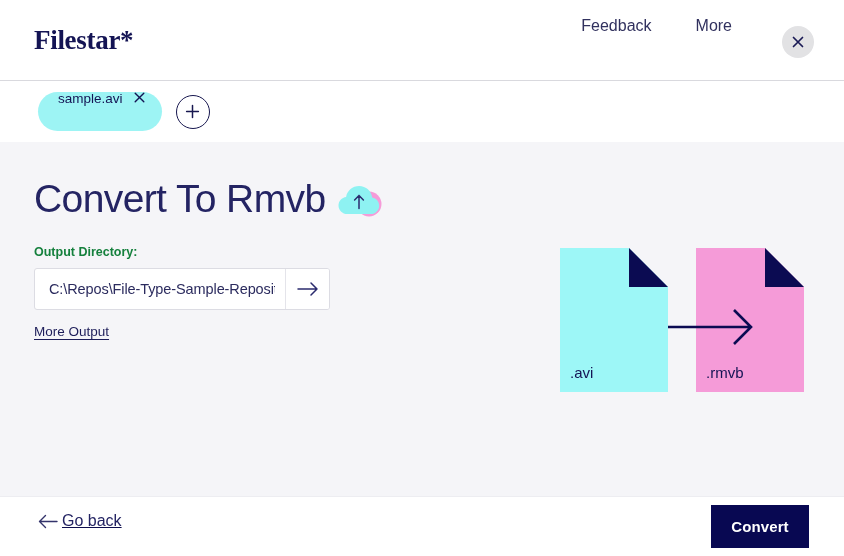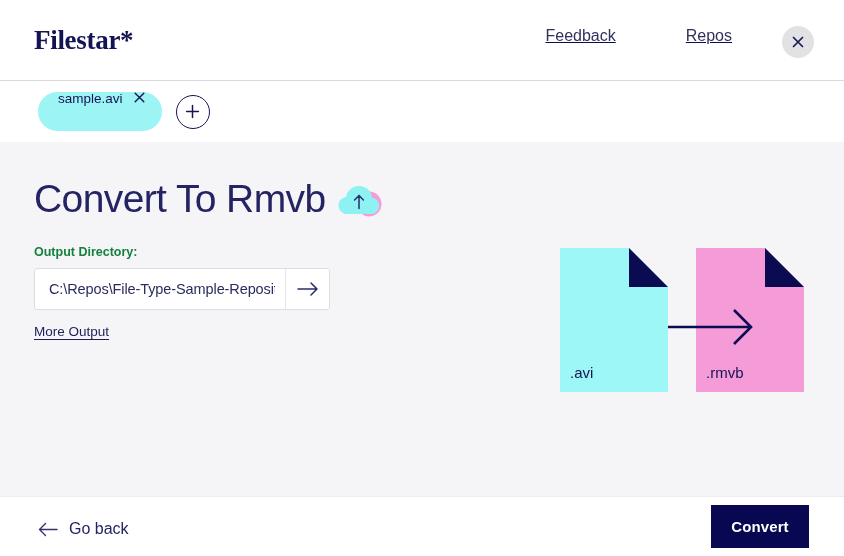--- a/index.html
+++ b/index.html
@@ -39,25 +39,24 @@
     font-size: 27px;
     font-weight: 700;
     letter-spacing: -0.3px;
     color: #141454;
     line-height: 1;
     font-family: Liberation Serif, serif;
   }
   .nav {
     position: absolute;
     right: 112px;
-    top: 28px;
-    display: flex;
-    align-items: center;
-    gap: 70px;
-    text-decoration: underline;
+    top: 18px;
+    display: flex;
+    align-items: center;
+    gap: 44px;
   }
   .nav-link {
     font-size: 16px;
     color: #31315e;
     cursor: pointer;
     line-height: 1;
     white-space: nowrap;
   }
   .close-btn {
     position: absolute;
@@ -224,25 +223,26 @@
     position: relative;
     height: 60px;
     flex: 0 0 60px;
     background: #ffffff;
     border-top: 1px solid #ededf1;
     box-sizing: border-box;
   }
   .go-back {
     position: absolute;
     left: 38px;
-    top: 24px;
-    display: flex;
-    align-items: center;
-    gap: 11px;
-    cursor: pointer;
+    top: 16px;
+    display: flex;
+    align-items: center;
+    gap: 4px;
+    cursor: pointer;
+    text-decoration: underline;
   }
   .go-back-label {
     font-size: 16px;
     color: #242463;
     line-height: 1;
   }
   .convert-btn {
     position: absolute;
     right: 35px;
     top: 8px;
@@ -261,21 +261,21 @@
 </head>
 <body>
 
 <div class="app">
 
   <div class="header">
     <div class="brand">Filestar*</div>
 
     <div class="nav">
       <span class="nav-link">Feedback</span>
-      <span class="nav-link">Repos</span>
+      <span class="nav-link">More</span>
     </div>
 
     <div class="close-btn">
       <svg width="12" height="12" viewBox="0 0 12 12">
         <path d="M1.5 1.5 L10.5 10.5 M10.5 1.5 L1.5 10.5" stroke="#1a1a55" stroke-width="1.7" stroke-linecap="round"></path>
       </svg>
     </div>
   </div>
 
   <div class="tabstrip">

